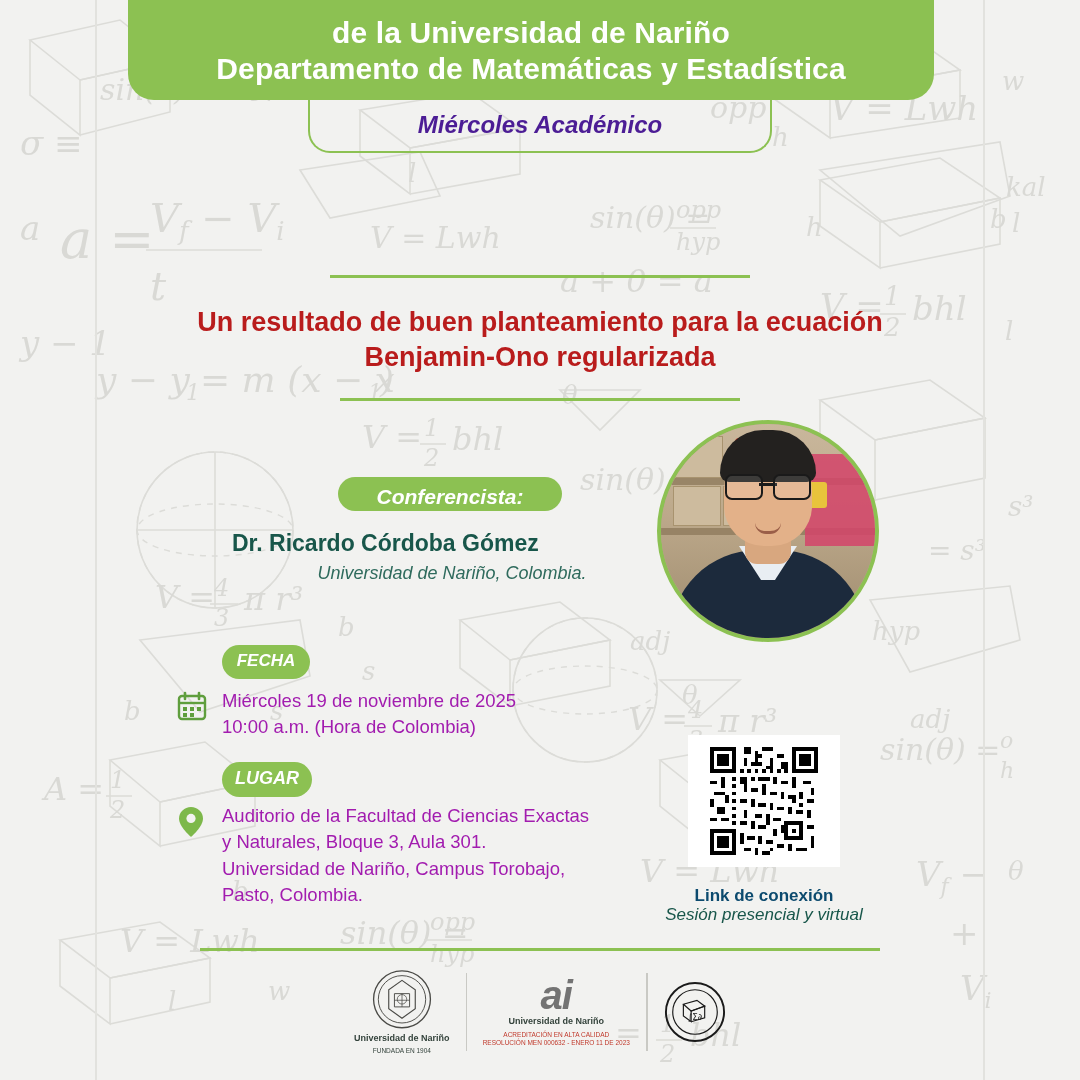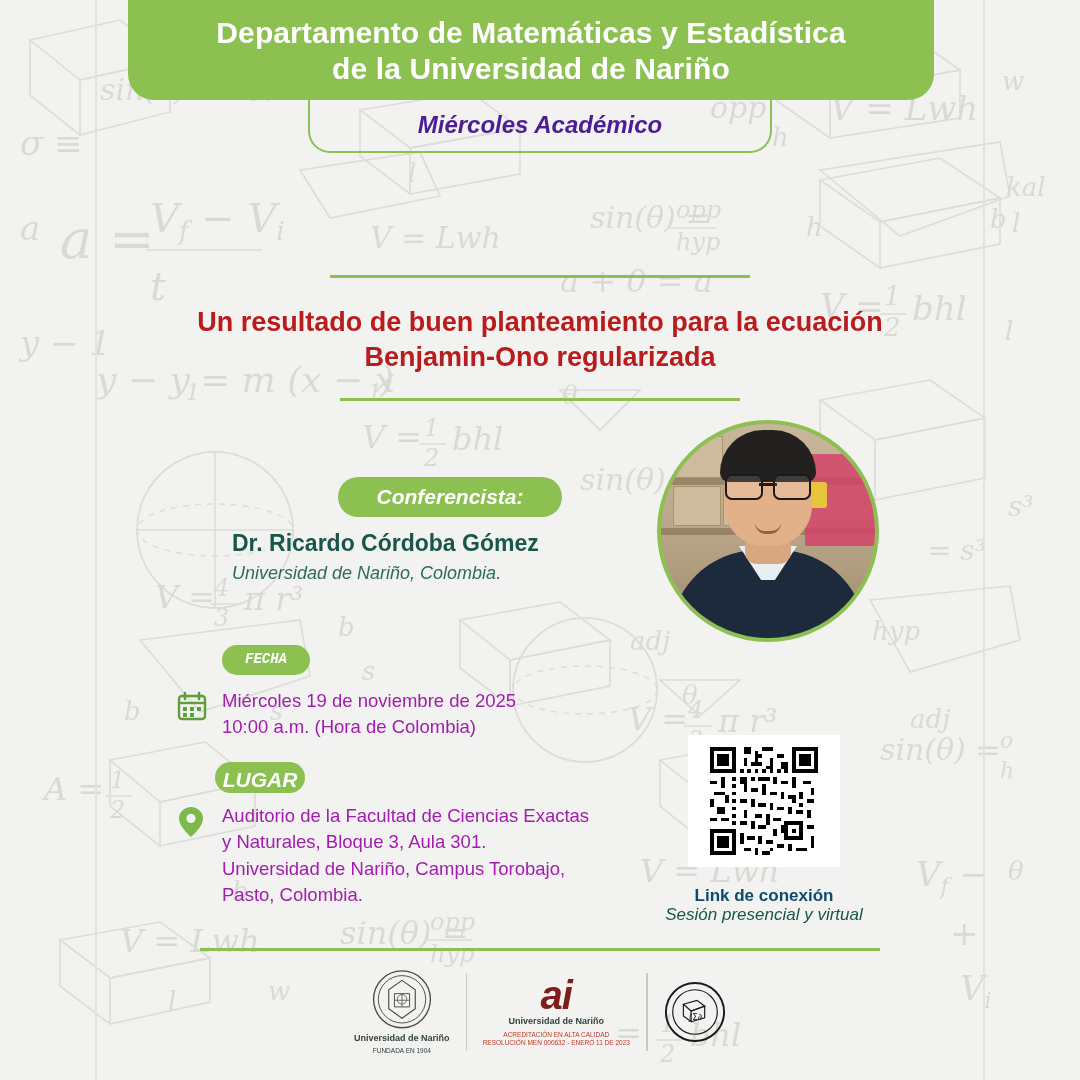--- a/index.html
+++ b/index.html
@@ -150,39 +150,39 @@
     font-weight: bold;
     line-height: 1.3;
   }
 
   
   .pill-conferencista {
     position: absolute;
     top: 477px;
     left: 338px;
     width: 224px;
-    padding: 8px 0 8px;
+    padding: 8px 0 2px;
     font-size: 21px;
   }
   .speaker-name {
     position: absolute;
     top: 530px;
     left: 232px;
     width: 440px;
     text-align: left;
     color: #18564a;
     font-size: 23px;
     font-weight: bold;
   }
   .speaker-affil {
     position: absolute;
     top: 563px;
     left: 232px;
     width: 440px;
-    text-align: left;
+    text-align: center;
     color: #2f6b5d;
     font-size: 18px;
     font-style: italic;
   }
 
   
   .portrait {
     position: absolute;
     top: 420px;
     left: 657px;
@@ -327,30 +327,29 @@
     border-radius: 0 0 14px 14px;
   }
 
   
   .pill-fecha {
     position: absolute;
     top: 645px;
     left: 222px;
     width: 88px;
     padding: 6px 0 8px;
-    font-size: 14px;
-    font-family: Liberation Mono, monospace;
+    font-size: 17px;
   }
   .pill-lugar {
     position: absolute;
     top: 762px;
-    left: 215px;
+    left: 222px;
     width: 90px;
-    padding: 6px 0 1px;
-    font-size: 21px;
+    padding: 6px 0 8px;
+    font-size: 18px;
   }
 
   .info-row {
     position: absolute;
     display: flex;
     align-items: flex-start;
     gap: 12px;
   }
   .info-row.date { top: 688px; left: 176px; }
   .info-row.place { top: 803px; left: 176px; }
@@ -427,21 +426,21 @@
   .logo-caption {
     color: #33423b;
     font-size: 9px;
     font-weight: bold;
     text-align: center;
     line-height: 1.25;
     margin-top: 3px;
   }
   .logo-caption.small { font-size: 6.5px; font-weight: normal; }
   .logo-ai {
-    color: #7f1d1d;
+    color: #737373;
     font-size: 40px;
     font-weight: bold;
     font-style: italic;
     line-height: .9;
     letter-spacing: -1px;
   }
   .logo-120 {
     color: #2b3a33;
     font-size: 34px;
     font-weight: bold;
@@ -612,22 +611,22 @@
       <text x="806" y="236" font-size="26">h</text>
       <text x="1006" y="196" font-size="26">kal</text>
       <text x="1008" y="880" font-size="26">θ</text>
     </svg>
     <div class="side-rule left"></div>
     <div class="side-rule right"></div>
   </div>
 
   <div class="header-band">
     <div class="header-title">
+      <div>de la Universidad de Nariño</div>
       <div>Departamento de Matemáticas y Estadística</div>
-      <div>de la Universidad de Nariño</div>
     </div>
   </div>
 
   <div class="cycle-box">
     <div class="cycle-line2">Miércoles Académico</div>
   </div>
 
 
   <div class="rule-green rule-top"></div>
   <div class="talk-title">Un resultado de buen planteamiento para la ecuación Benjamin-Ono regularizada</div>

